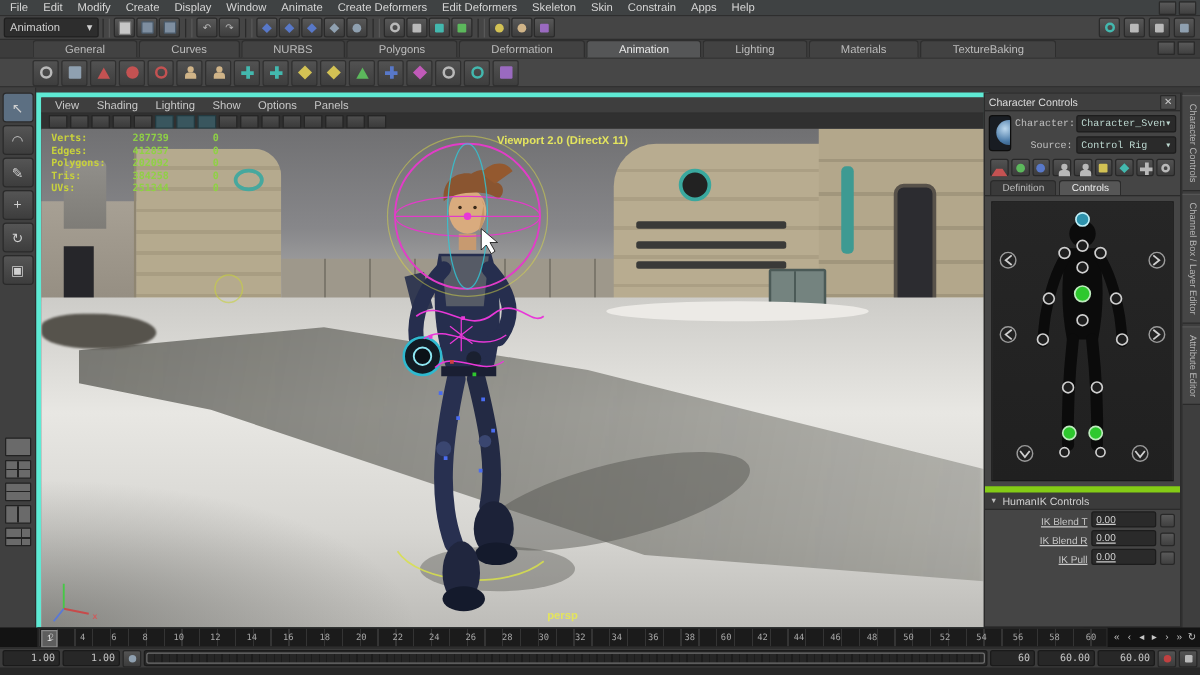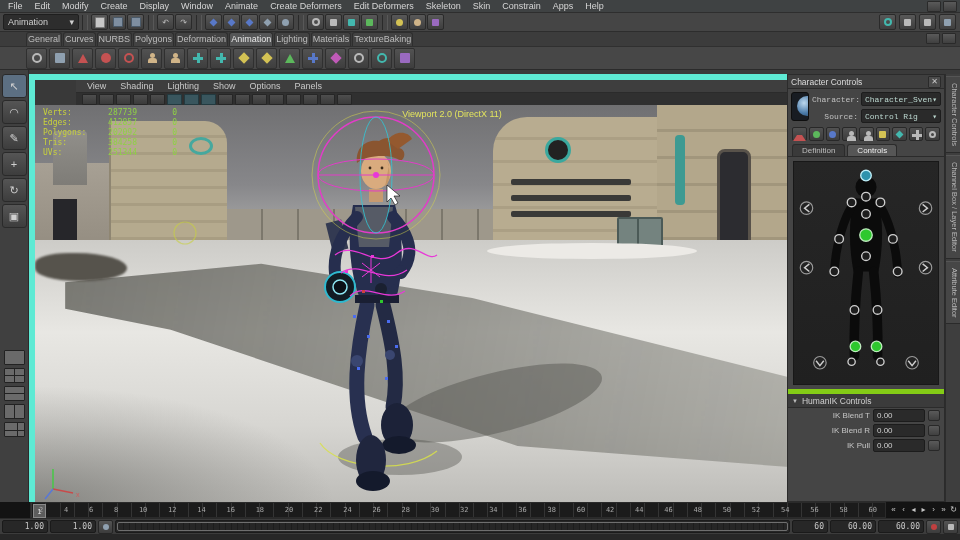--- a/index.html
+++ b/index.html
@@ -21,21 +21,21 @@
   .sep{width:4px;height:15px;margin:0 3px;border-left:1px solid #2a2a2a;border-right:1px solid #585858;}
   .ibx{width:15px;height:14px;background:linear-gradient(#585858,#3e3e3e);border:1px solid #2a2a2a;border-radius:2px;
        margin-right:1px;display:flex;align-items:center;justify-content:center;color:#b8b8b8;font-size:8px;}
   .ibx .pg{width:8px;height:9px;background:#c7c7c7;border:1px solid #7c7c7c;border-radius:1px;}
   .ibx .dk{width:8px;height:8px;background:#7e8ea0;border:1px solid #4a5a6a;border-radius:1px;}
   .sl-right{margin-left:auto;display:flex;gap:2px;}
 
   
   .shelftabs{position:absolute;left:0;top:32px;width:960px;height:15px;background:#3c3c3c;display:flex;align-items:flex-end;
              padding-left:26px;box-sizing:border-box;border-bottom:1px solid #303030;}
-  .stab{padding:1px 1px;font-size:9px;color:#bdbdbd;background:#424242;border:1px solid #2e2e2e;border-bottom:none;
+  .stab{padding:1px 25px;font-size:9px;color:#bdbdbd;background:#424242;border:1px solid #2e2e2e;border-bottom:none;
         border-radius:3px 3px 0 0;margin-right:1px;line-height:11px;}
   .stab.active{background:#555657;color:#e8e8e8;}
   .st-right{margin-left:auto;display:flex;gap:2px;padding:0 4px 2px 0;}
   .shelfrow{position:absolute;left:0;top:47px;width:960px;height:23px;background:#474747;border-bottom:1px solid #2b2b2b;
             display:flex;align-items:center;padding-left:26px;box-sizing:border-box;gap:2px;}
   .shicon{width:19px;height:19px;background:linear-gradient(#525252,#3e3e3e);border:1px solid #303030;border-radius:2px;
           display:flex;align-items:center;justify-content:center;}
   .shp{width:10px;height:10px;}
   .ring{border:2px solid currentColor;border-radius:50%;box-sizing:border-box;}
   .dot{background:currentColor;border-radius:50%;}
@@ -65,28 +65,28 @@
   .layspacer{height:120px;}
   .lay{width:21px;height:15px;margin-bottom:3px;background:#6a6a6a;border:1px solid #222;border-radius:1px;box-sizing:border-box;}
   .lay.l4{background:linear-gradient(90deg,transparent 9px,#222 9px,#222 10px,transparent 10px),
           linear-gradient(transparent 6px,#222 6px,#222 7px,transparent 7px),#6a6a6a;}
   .lay.lh{background:linear-gradient(transparent 6px,#222 6px,#222 7px,transparent 7px),#6a6a6a;}
   .lay.lv{background:linear-gradient(90deg,transparent 9px,#222 9px,#222 10px,transparent 10px),#6a6a6a;}
   .lay.l3{background:linear-gradient(90deg,transparent 12px,#222 12px,#222 13px,transparent 13px),
           linear-gradient(transparent 7px,#222 7px,#222 8px,transparent 8px),#6a6a6a;}
 
   
-  .viewport{position:absolute;left:29px;top:4px;width:754px;height:424px;background:#393939;border:6px solid #5eead4;box-sizing:content-box;padding-left:41px;}
+  .viewport{position:absolute;left:29px;top:4px;width:754px;height:424px;background:#393939;border:4px solid #5eead4;box-sizing:content-box;}
   .pmenubar{height:12px;background:#3e3e3e;border-bottom:1px solid #2b2b2b;display:flex;align-items:center;padding-left:4px;}
   .pmi{padding:0 7px;font-size:9px;color:#c8c8c8;line-height:12px;}
   .vtoolbar{height:12px;background:#303030;border-bottom:1px solid #252525;display:flex;align-items:center;gap:2px;padding-left:6px;}
   .vtb{width:13px;height:9px;background:linear-gradient(#4e4e4e,#3a3a3a);border:1px solid #262626;border-radius:1px;}
   .vtb.lit{background:#39565e;border-color:#223a40;}
   .scene{position:absolute;left:0;top:25px;width:834px;height:399px;overflow:hidden;
-         background:linear-gradient(#707072 0%,#87878a 20%,#a3a3a3 30%,#b4b4b2 34%);}
+         background:linear-gradient(#707072 0%,#87878a 20%,#a3a3a3 30%,#b4b4b2 34%);font-weight:bold;}
   .ground{position:absolute;left:0;top:135px;width:754px;height:264px;
           background:linear-gradient(#cdccc8,#e8e7e3 35%,#d7d6d2 70%,#bdbcb8);}
   .track{position:absolute;left:0;top:0;width:100%;height:100%;
          background:linear-gradient(100deg,rgba(84,84,78,.75),rgba(120,120,112,.45));
          clip-path:polygon(4% 16%,30% 9%,58% 22%,100% 52%,100% 86%,64% 78%,18% 34%,4% 26%);filter:blur(1.5px);}
   .fgshade{position:absolute;left:0;bottom:0;width:40%;height:45%;
            background:radial-gradient(ellipse at 0% 100%,rgba(88,88,84,.55),rgba(88,88,84,0) 70%);}
   .bldg{position:absolute;box-sizing:border-box;}
   .b1{left:0;top:58px;width:78px;height:80px;background:linear-gradient(#a7a094,#958e82);}
   .b1 .door{position:absolute;left:18px;top:36px;width:24px;height:44px;background:#26262a;}
@@ -134,21 +134,21 @@
   .cciRow{display:flex;gap:2px;padding:1px 4px 3px 4px;}
   .cci{width:13px;height:12px;background:linear-gradient(#525252,#3c3c3c);border:1px solid #282828;border-radius:2px;
        display:flex;align-items:center;justify-content:center;}
   .cci .mini{width:7px;height:7px;}
   .rp-tabs{display:flex;padding-left:4px;border-bottom:1px solid #2b2b2b;}
   .rptab{padding:1px 9px;font-size:8px;color:#bdbdbd;background:#3a3a3a;border:1px solid #2b2b2b;border-bottom:none;border-radius:3px 3px 0 0;margin-right:2px;}
   .rptab.active{background:#565656;color:#eee;}
   .skel{margin:4px 5px;height:222px;background:linear-gradient(#262626,#202020);border:1px solid #181818;display:flex;justify-content:center;}
   .hikbar{height:13px;background:#3b3b3b;border-top:5px solid #84cc16;border-bottom:1px solid #2b2b2b;display:flex;align-items:center;
           padding:0 4px;gap:4px;font-size:8.5px;color:#d0d0d0;}
-  .fieldrow{display:flex;align-items:center;gap:3px;padding:1px 4px;}
+  .fieldrow{display:flex;align-items:flex-end;gap:3px;padding:1px 4px;text-decoration:underline;}
   .flabel{flex:1;text-align:right;font-size:8px;color:#c6c6c6;}
   .finput{width:44px;height:11px;background:#2a2a2a;border:1px solid #1c1c1c;border-radius:2px;color:#d0d0d0;font-size:8px;
           display:flex;align-items:center;padding:0 3px;}
   .fslider{width:10px;height:9px;background:linear-gradient(#5a5a5a,#404040);border:1px solid #282828;border-radius:2px;}
 
   
   .vstrip{position:absolute;left:945px;top:4px;width:15px;height:428px;background:#3e3e3e;border-left:1px solid #2c2c2c;}
   .vtab{writing-mode:vertical-rl;font-size:7.5px;color:#b8b8b8;padding:6px 0;margin:2px 0;width:15px;text-align:center;
         background:#464646;border-top:1px solid #555;border-bottom:1px solid #2a2a2a;line-height:13px;}
 
@@ -537,20 +537,21 @@
               <span class="hv">384258</span>
               <span class="hs">0</span>
             </div>
           <div class="hudrow">
               <span class="hl">UVs:</span>
               <span class="hv">251344</span>
               <span class="hs">0</span>
             </div>
         </div>
         <div class="vplabel">Viewport 2.0 (DirectX 11)</div>
+        <div class="camlabel">persp</div>
       </div>
     </div>
 
     <div class="rpanel">
       <div class="rp-head">
         <span class="rp-title">Character Controls</span>
         <span class="rp-x">✕</span>
       </div>
       <div class="charrow">
         <div class="charicon"></div>

